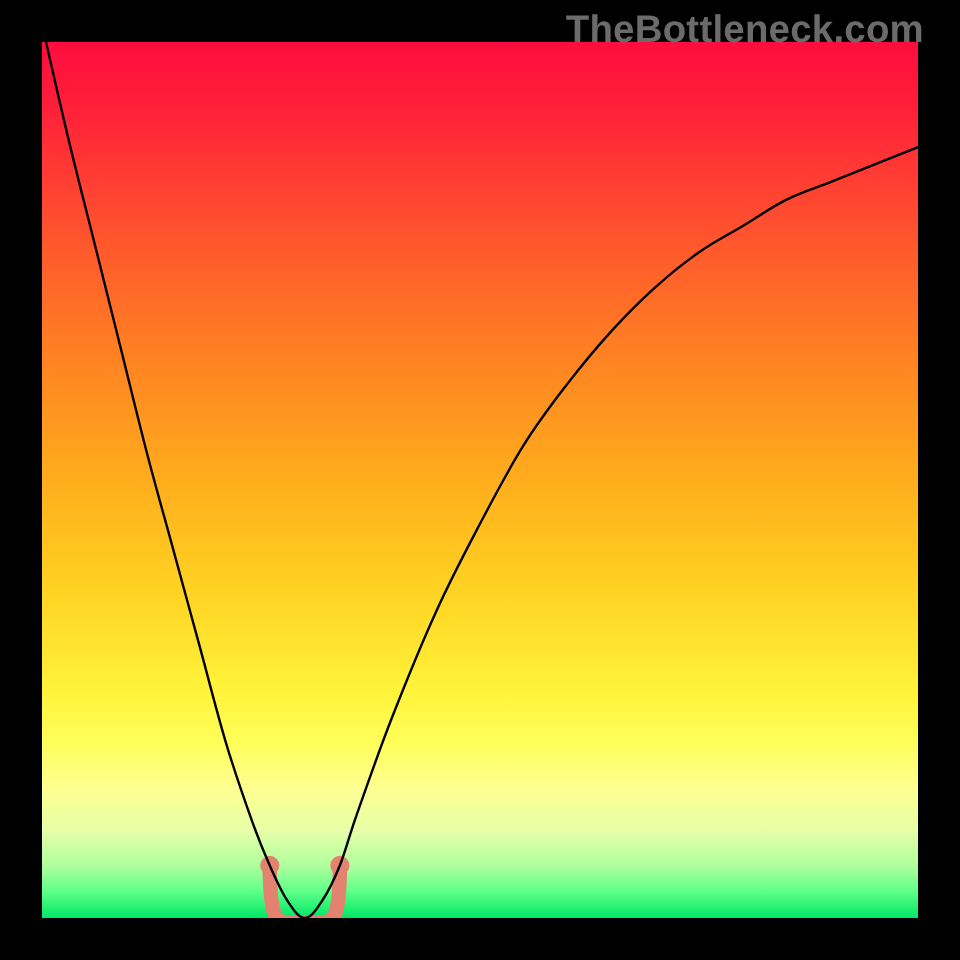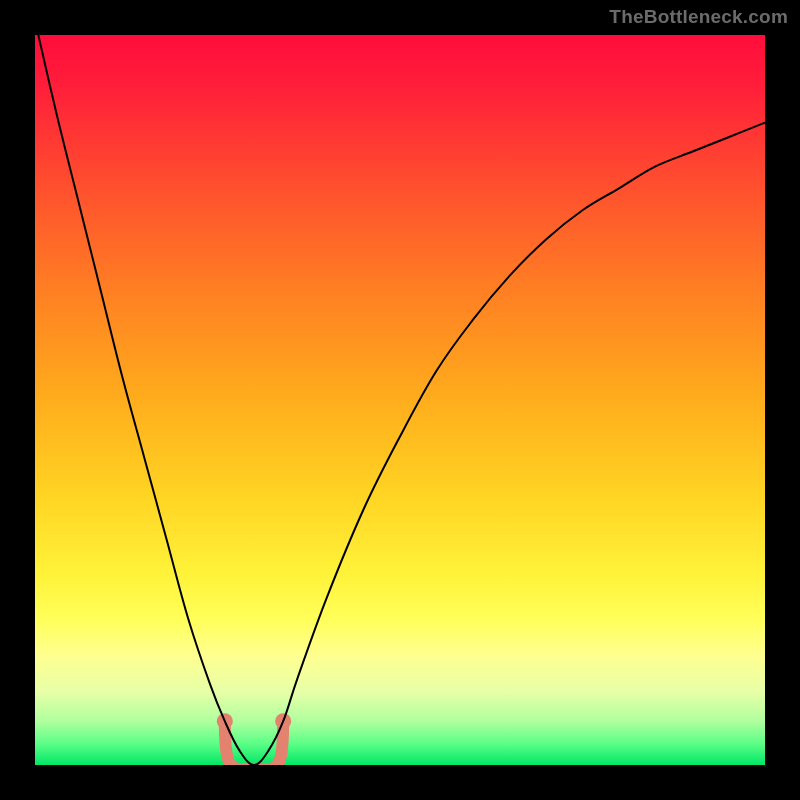--- a/index.html
+++ b/index.html
@@ -23,23 +23,23 @@
     inset: 0;
   }
   .curve {
     position: absolute;
     inset: 0;
     z-index: 3;
   }
   .watermark {
     position: absolute;
     top: 6px;
-    right: 12px;
+    right: 30px;
     font-family: Arial, Helvetica, sans-serif;
-    font-size: 19px;
+    font-size: 32px;
     font-weight: 600;
     color: #6b6b6b;
     letter-spacing: 0.2px;
     z-index: 5;
   }
 </style>
 </head>
 <body>
 
 <div class="frame">

